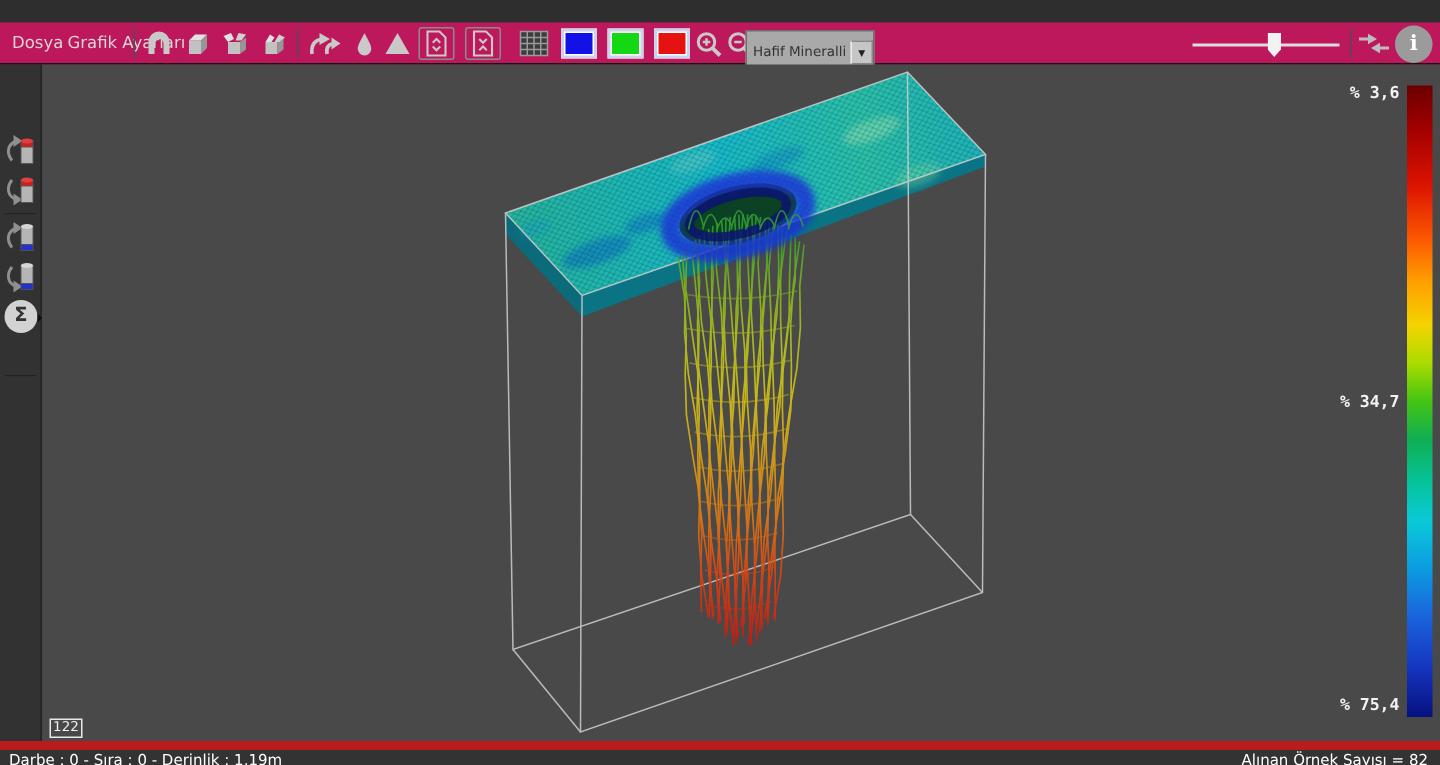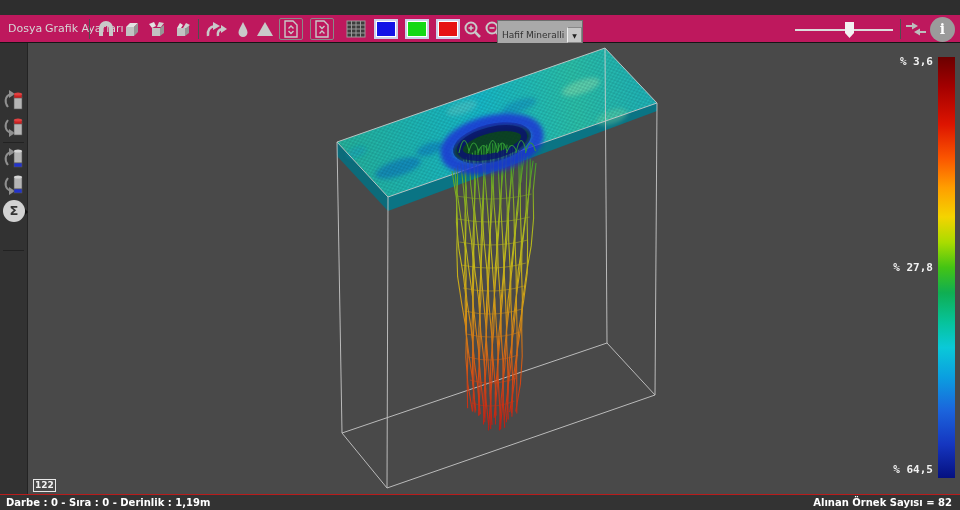--- a/index.html
+++ b/index.html
@@ -64,27 +64,27 @@
     background:linear-gradient(to bottom,
       #6b0000 0%, #a30000 7%, #dd1400 16%, #fb5500 24%, #ff9e00 31%, #f4d400 38%,
       #aadc00 44%, #44c414 50%, #0fae52 56%, #06c39b 63%, #0ac9d8 69%, #0b9fe0 76%,
       #1b64dc 84%, #1536c0 92%, #051080 100%); }
   .cb-label { position:absolute; width:64px; text-align:right; font-size:11px; font-weight:bold;
     color:#f2f2f2; font-family:"DejaVu Sans Mono","Liberation Mono",monospace; }
   .cb-top { left:841px; top:12px; }
   .cb-mid { left:841px; top:218px; }
   .cb-bot { left:841px; top:420px; }
   .counter-box { position:absolute; left:5px; top:436px; min-width:22px; height:13px;
-    border:1px solid #e8e8e8; color:#f2f2f2; font-size:9px; font-weight:bold;
+    border:1px solid #e8e8e8; color:#f2f2f2; font-size:9px; font-weight:normal;
     text-align:center; line-height:11px; padding:0 1px; }
 
   
   .statusbar { position:absolute; left:0; top:494px; width:960px; height:16px;
-    background:#333; border-top:1px solid #b91c1c; color:#fff; font-size:10px;
-    font-weight:bold; }
+    background:#333; border-top:6px solid #b91c1c; color:#fff; font-size:10px;
+    font-weight:normal; }
   .status-left { position:absolute; left:6px; top:2px; }
   .status-right { position:absolute; right:8px; top:2px; }
 </style>
 </head>
 <body>
 
 <div class="app">
 
 
   <div class="toolbar">
@@ -361,22 +361,22 @@
           <path d="M487.5 153 Q492.5 129 497.5 151"></path>
           <path d="M497.0 153 Q502.0 134 507.0 151"></path>
           <path d="M506.5 153 Q511.5 139 516.5 151"></path>
           <path d="M516.0 153 Q521.0 129 526.0 151"></path>
           <path d="M525.5 153 Q530.5 134 535.5 151"></path>
         </g>
     </svg>
 
     <div class="colorbar"></div>
     <div class="cb-label cb-top">% 3,6</div>
-    <div class="cb-label cb-mid">% 27,8</div>
-    <div class="cb-label cb-bot">% 64,5</div>
+    <div class="cb-label cb-mid">% 34,7</div>
+    <div class="cb-label cb-bot">% 75,4</div>
     <div class="counter-box">122</div>
   </div>
 
   <div class="statusbar">
     <div class="status-left">Darbe : 0 - Sıra : 0 - Derinlik : 1,19m</div>
     <div class="status-right">Alınan Örnek Sayısı = 82</div>
   </div>
 </div>
 
 </body></html>

